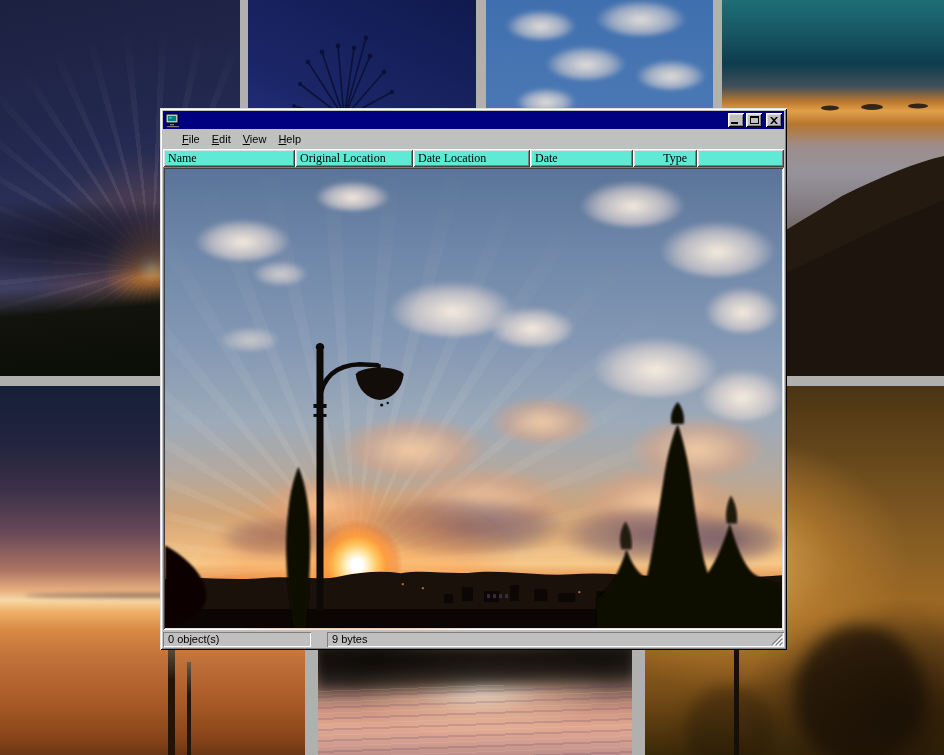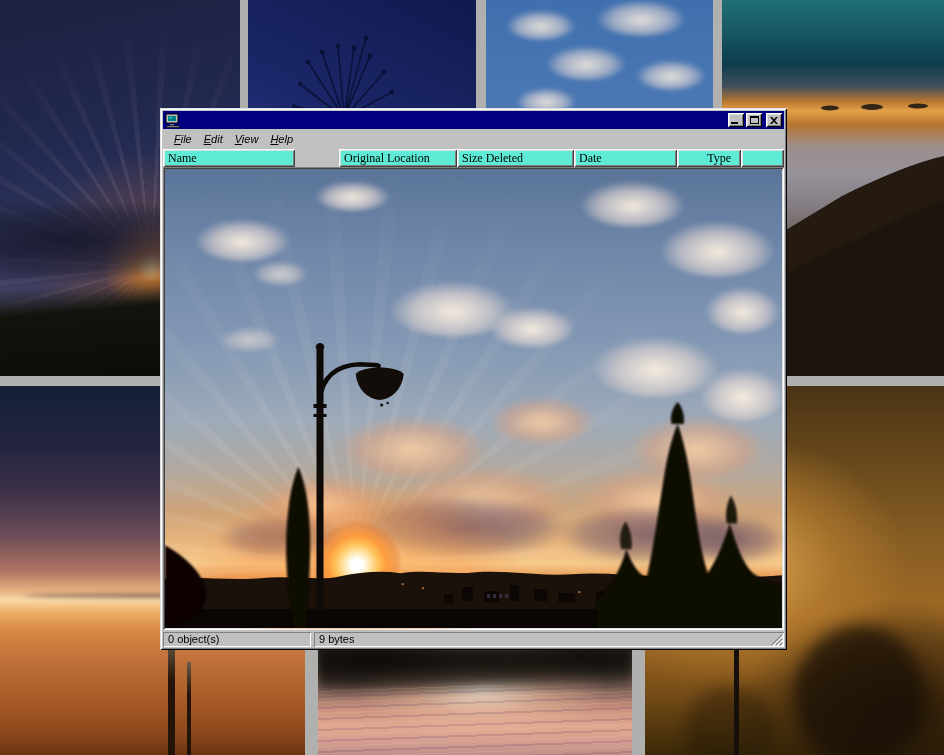--- a/index.html
+++ b/index.html
@@ -76,28 +76,28 @@
   .app-icon { width:16px; height:15px; display:inline-block; margin-right:3px; }
   .title-text { color:#fff; font-size:11px; font-weight:bold; flex:1; }
   .controls { display:flex; gap:2px; }
   .ctl { width:16px; height:14px; background:#c0c0c0; border:none; position:relative; padding:0; cursor:default;
     box-shadow: inset 1px 1px 0 #fff, inset -1px -1px 0 #000, inset 2px 2px 0 #dfdfdf, inset -2px -2px 0 #808080;
     display:flex; align-items:center; justify-content:center; }
   .ctl-close { margin-left:2px; }
   .g-min { position:absolute; left:3px; bottom:3px; width:7px; height:2px; background:#000; }
   .g-max { width:9px; height:8px; border:1px solid #000; border-top:2px solid #000; background:transparent; }
 
-  .menubar { height:20px; display:flex; align-items:center; padding-left:5px; flex:0 0 auto;font-style:italic; }
+  .menubar { height:20px; display:flex; align-items:center; padding-left:13px; flex:0 0 auto; }
   .menu-item { font-size:11px; color:#000; padding:2px 6px; }
   .menu-item u { text-decoration:underline; }
 
   .headers { height:18px; display:flex; flex:0 0 auto; }
   .hcell { background:#5eead4; font-size:12px; color:#000; padding:2px 0 0 5px; overflow:hidden; white-space:nowrap;
     box-shadow: inset 1px 1px 0 #fff, inset -1px -1px 0 #404040, inset 2px 2px 0 #dfdfdf, inset -2px -2px 0 #808080; font-family: Liberation Serif, serif; }
-  .h-name { width:132px; } .h-loc { width:118px;margin-left:44px; } .h-date { width:117px; } .h-type { width:103px; }
+  .h-name { width:132px; } .h-loc { width:118px; } .h-date { width:117px; } .h-type { width:103px; }
   .h-size { width:64px; text-align:right; padding-right:10px; padding-left:0; }
   .h-fill { flex:1; }
 
   .client { flex:1; position:relative; background:#9aa8ba; overflow:hidden;
     box-shadow: inset 1px 1px 0 #808080, inset -1px -1px 0 #fff, inset 2px 2px 0 #404040, inset -2px -2px 0 #dfdfdf; }
 
   
   .photo-main { position:absolute; left:2px; top:2px; right:2px; bottom:2px;
     background:linear-gradient(180deg,
       #5a7499 0%, #6f87a9 18%, #8398b4 38%, #9daab9 55%, #b3a99f 66%,
@@ -109,21 +109,21 @@
   .cl,.cw,.cd { position:absolute; border-radius:50%; }
   .cl { background:radial-gradient(ellipse at 50% 55%, rgba(252,240,224,.95) 0%, rgba(232,218,212,.6) 45%, rgba(200,190,198,0) 72%); filter:blur(2px); }
   .cw { background:radial-gradient(ellipse at 50% 55%, rgba(250,206,162,.9) 0%, rgba(222,162,128,.5) 48%, rgba(200,150,130,0) 74%); filter:blur(3px); }
   .cd { background:radial-gradient(ellipse at 50% 50%, rgba(106,82,100,.8) 0%, rgba(110,85,105,.45) 50%, rgba(110,85,105,0) 75%); filter:blur(4px); }
   .sunglow { position:absolute; left:32px; top:316px; width:320px; height:170px; border-radius:50%;
     background:radial-gradient(ellipse, rgba(255,180,90,.6) 0%, rgba(255,150,70,.3) 48%, transparent 75%); }
   .sun { position:absolute; left:147px; top:351px; width:90px; height:90px; border-radius:50%;
     background:radial-gradient(circle, #ffffff 0%, #fff 9%, #ffe9b0 20%, #ffc35a 33%, rgba(255,150,50,.8) 46%, rgba(230,110,40,.35) 62%, transparent 73%); }
   .fg-svg { position:absolute; inset:0; width:100%; height:100%; }
 
-  .statusbar { height:17px; display:flex; gap:3px; padding-top:2px; flex:0 0 auto; position:relative; }
+  .statusbar { height:17px; display:flex; gap:16px; padding-top:2px; flex:0 0 auto; position:relative; }
   .spanel { font-size:11px; color:#000; padding:1px 5px 0;
     box-shadow: inset 1px 1px 0 #808080, inset -1px -1px 0 #fff; background:#c0c0c0; overflow:hidden; white-space:nowrap; }
   .sp1 { width:148px; } .sp2 { flex:1; }
   .grip { position:absolute; right:1px; bottom:1px; width:13px; height:13px; cursor:nwse-resize; }
 
   
   .p3 .cl { opacity:.9; }
 </style>
 </head>
 <body>
@@ -240,21 +240,21 @@
     <div class="menubar">
       <span class="menu-item"><u>F</u>ile</span>
       <span class="menu-item"><u>E</u>dit</span>
       <span class="menu-item"><u>V</u>iew</span>
       <span class="menu-item"><u>H</u>elp</span>
     </div>
 
     <div class="headers">
       <div class="hcell h-name">Name</div>
       <div class="hcell h-loc">Original Location</div>
-      <div class="hcell h-date">Size Deleted</div>
+      <div class="hcell h-date">Date Location</div>
       <div class="hcell h-type">Date</div>
       <div class="hcell h-size">Type</div>
       <div class="hcell h-fill"></div>
     </div>
 
     <div class="client">
       <div class="photo-main">
         <div class="rays"></div>
 
         <div class="cl" style="left:30px; top:50px; width:95px; height:42px;"></div>

